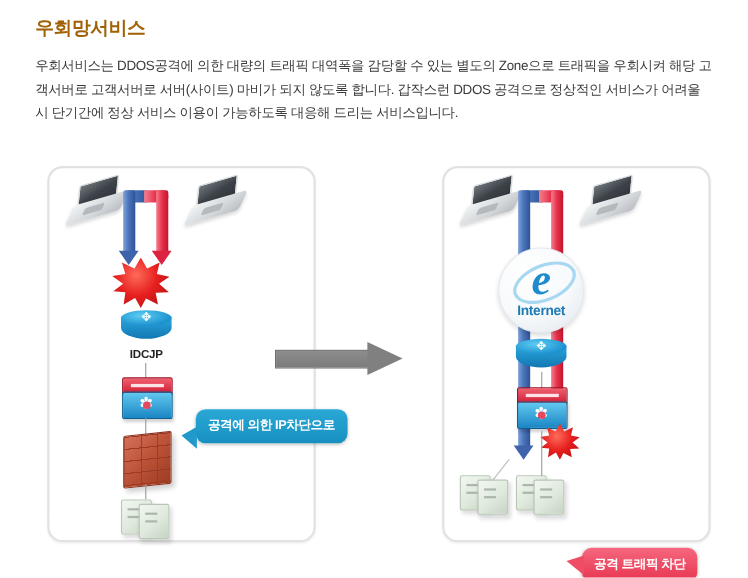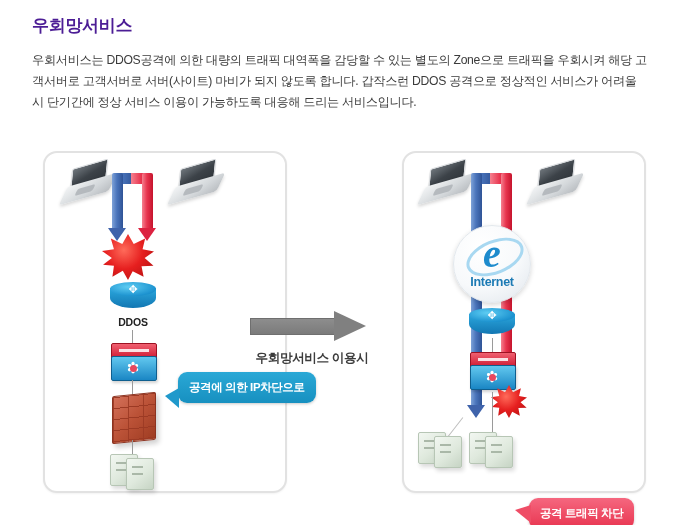--- a/index.html
+++ b/index.html
@@ -16,21 +16,21 @@
     color: #333333;
   }
 
   
   #page-title {
     position: absolute;
     left: 32px;
     top: 14px;
     font-size: 17px;
     font-weight: bold;
-    color: #4c1d95;
+    color: #a16207;
     letter-spacing: -0.3px;
     white-space: nowrap;
   }
   #page-desc {
     position: absolute;
     left: 32px;
     top: 50px;
     width: 615px;
     font-size: 12.2px;
     line-height: 21px;
@@ -332,21 +332,21 @@
   <div class="pipe pipe-red" style="left:142px; top:33px; width:11px; height:58px;"></div>
   <div class="arrowhead ah-red-down" style="left:138px; top:88px;"></div>
 
   <div class="node boom" style="left:102px; top:94px; width:52px; height:46px;"></div>
 
   <div class="node router" style="left:110px; top:142px;">
     <div class="body"></div>
     <div class="top"></div>
     <div class="arrows">✥</div>
   </div>
-  <div class="node-label" style="left:88px; top:176px; width:90px;">DDOS</div>
+  <div class="node-label" style="left:88px; top:176px; width:90px;">IDCJP</div>
 
   <div class="thin-line" style="left:132px; top:190px; height:14px;"></div>
 
   <div class="node switch" style="left:111px; top:203px;">
     <div class="top-red"></div>
     <div class="bot-blue"></div>
     <div class="star">✽</div>
     <div class="dot"></div>
   </div>
 
@@ -370,21 +370,20 @@
   <div class="callout" id="callout-attack-block">
     <div class="tail"></div>
     <div>공격에 의한 IP차단으로</div>
   </div>
 
   <div id="center-arrow">
     <div class="shaft"></div>
     <div class="head"></div>
   </div>
   <div id="center-caption">
-    <div>우회망서비스 이용시</div>
   </div>
 
   <div class="panel" id="panel-right"></div>
 
   <div class="node laptop" style="left:420px; top:24px;">
     <div class="lid"></div>
     <div class="base"></div>
     <div class="pad"></div>
   </div>
   <div class="node laptop" style="left:529px; top:24px;">

